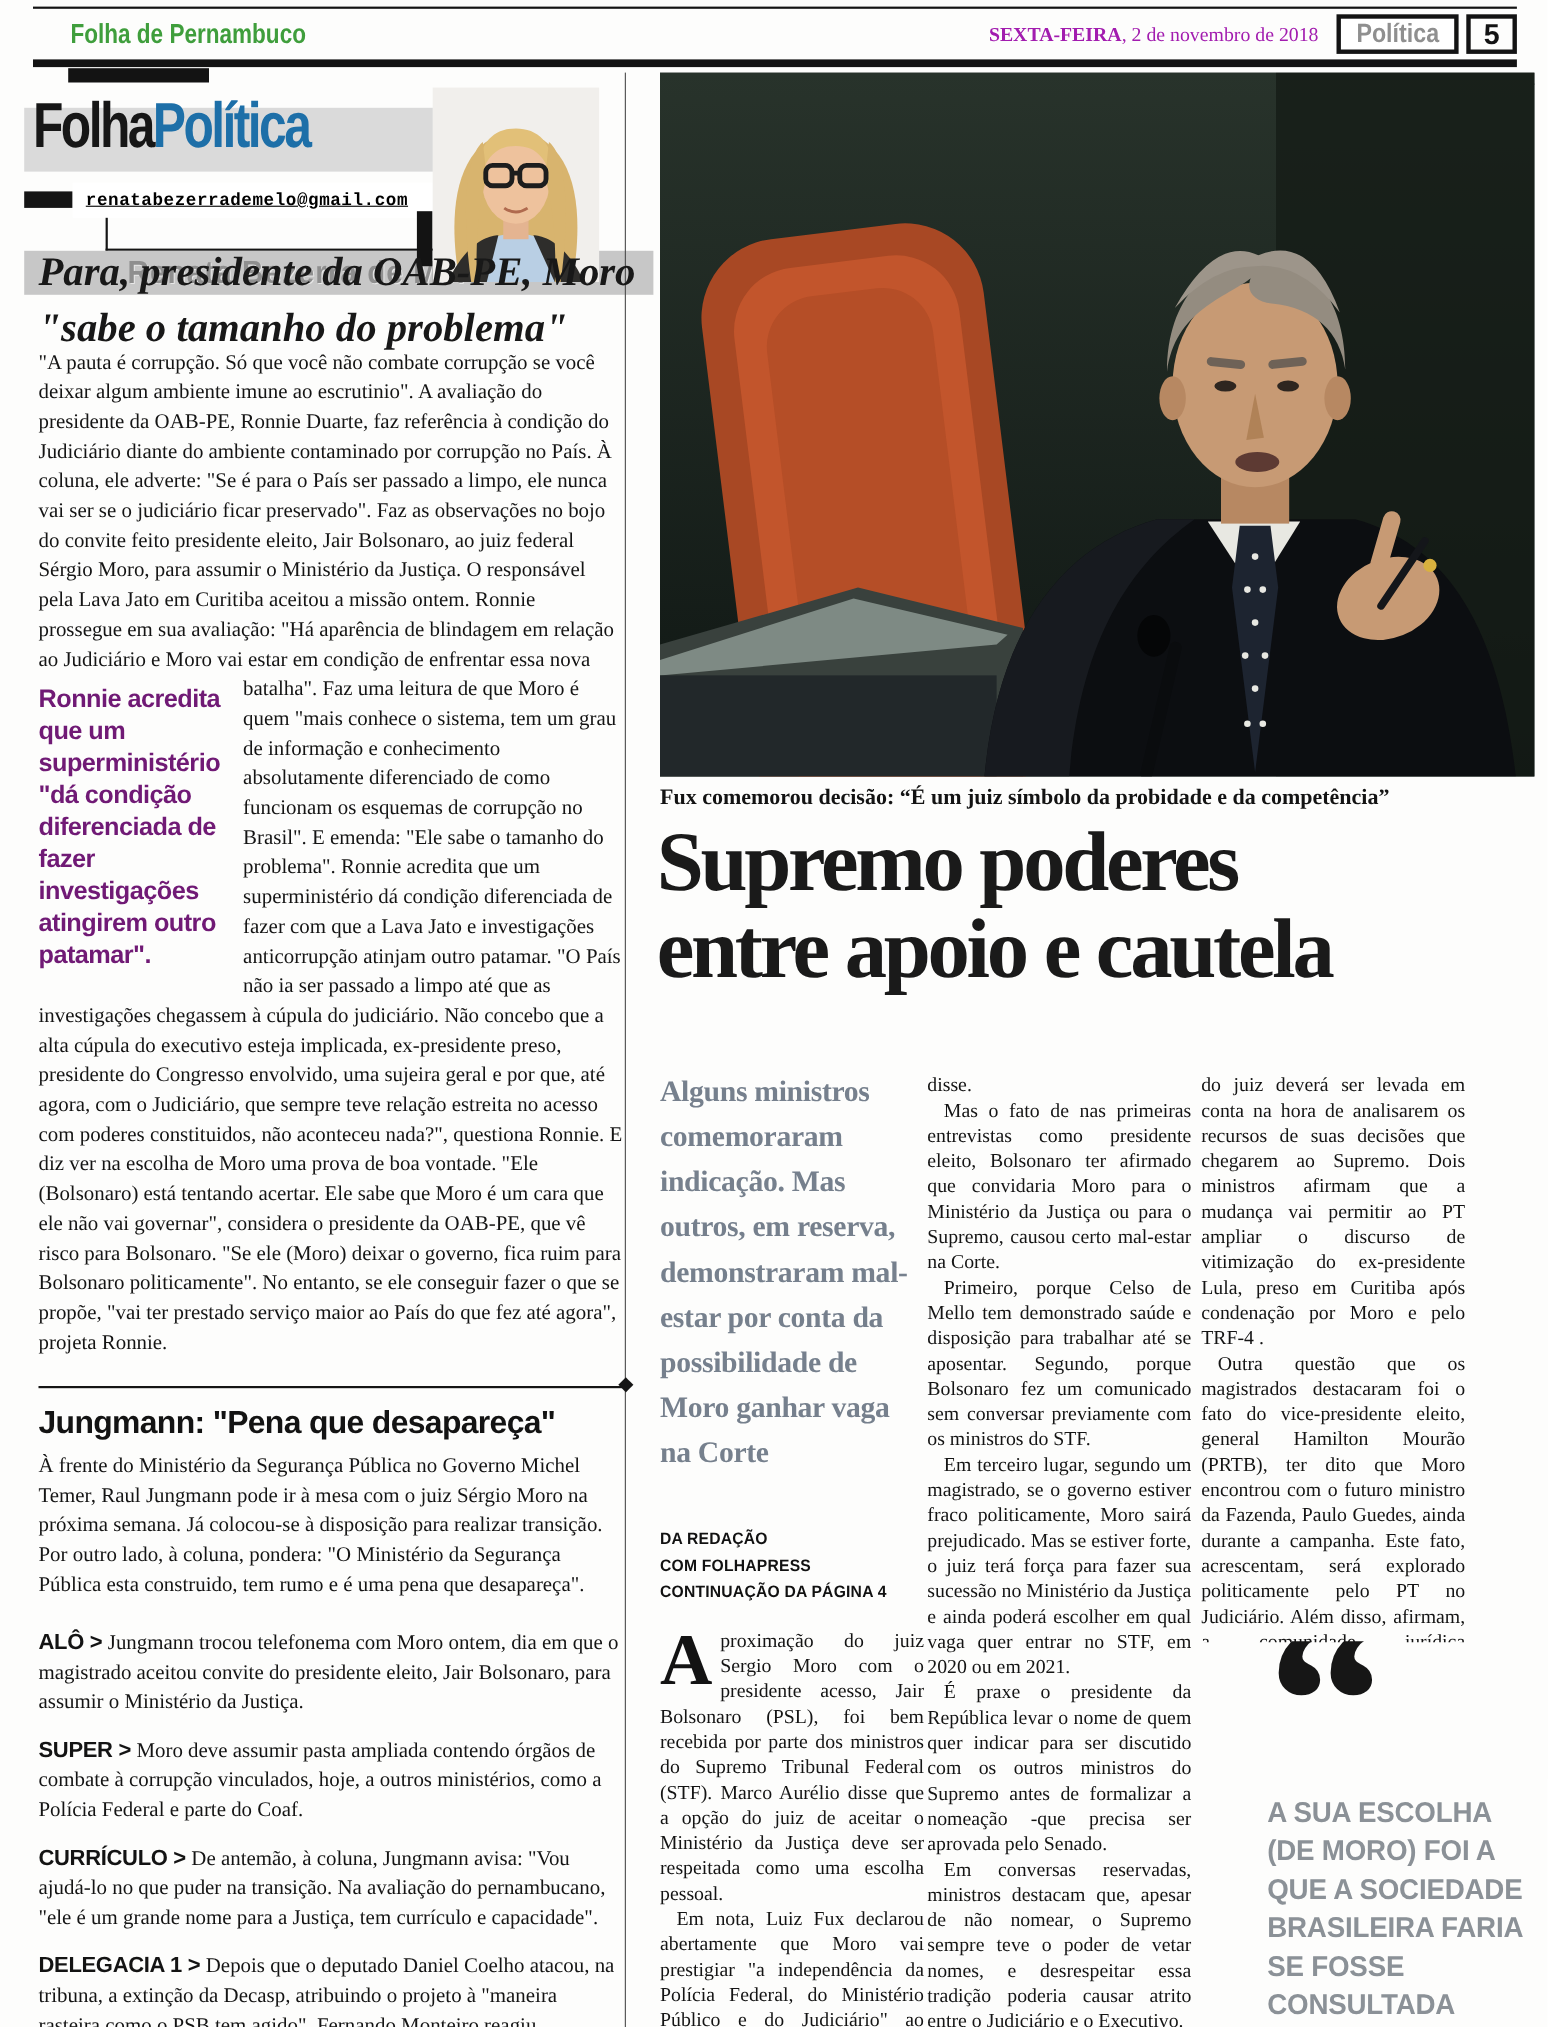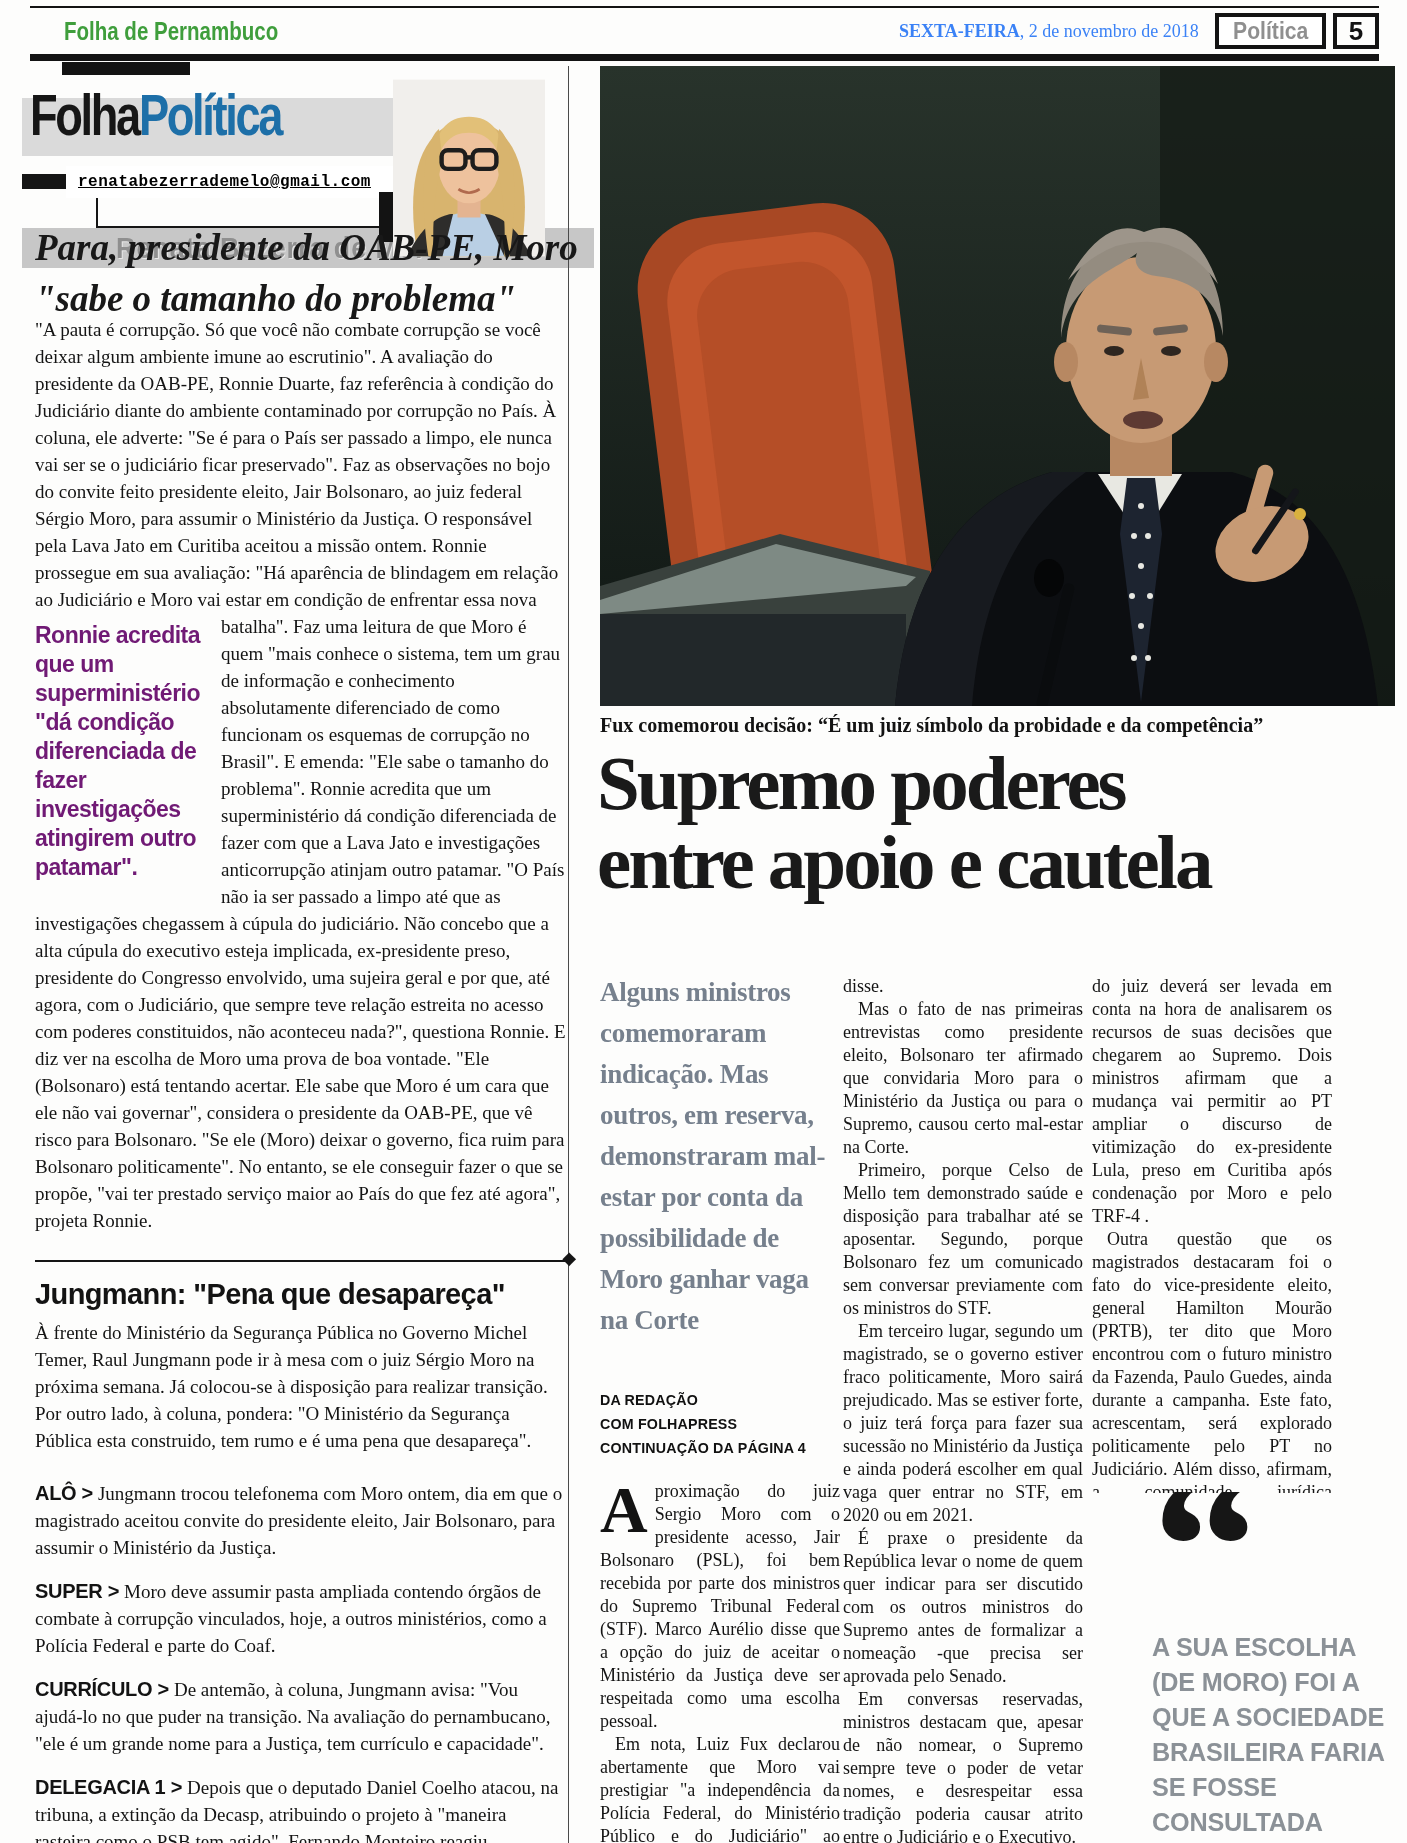--- a/index.html
+++ b/index.html
@@ -7,21 +7,21 @@
        font-family:"Liberation Serif",serif;color:#141414;}
   #page{position:absolute;inset:0;background:#fdfdfc;}
 
   
   #masthead{position:absolute;left:30px;right:28px;top:6px;height:46px;
     border-top:2px solid #131313;border-bottom:7px solid #131313;
     display:flex;align-items:center;}
   .brand{font:bold 25px "Liberation Sans",sans-serif;color:#3f9e3c;
     transform:scaleX(.82);transform-origin:left center;margin-left:34px;white-space:nowrap;}
   .mh-right{margin-left:auto;display:flex;align-items:center;}
-  .mh-date{font-family:"Liberation Serif",serif;font-size:18px;color:#3b82f6;margin-right:16px;white-space:nowrap;}
+  .mh-date{font-family:"Liberation Serif",serif;font-size:18px;color:#a21caf;margin-right:16px;white-space:nowrap;}
   .mh-date .d{font-weight:bold;}
   .sec-box{border:4px solid #131313;height:28px;display:flex;align-items:center;
     padding:0 9px;margin-right:7px;background:#fff;}
   .sec-box span{font:bold 24px "Liberation Sans",sans-serif;color:#8f8f8f;
     transform:scaleX(.88);transform-origin:center;}
   .num-box{border:4px solid #131313;height:28px;min-width:30px;display:flex;align-items:center;
     justify-content:center;font:bold 26px "Liberation Sans",sans-serif;color:#131313;padding:0 4px;}
   .black-tab{position:absolute;left:62px;top:62px;width:128px;height:13px;background:#131313;}
 
   

